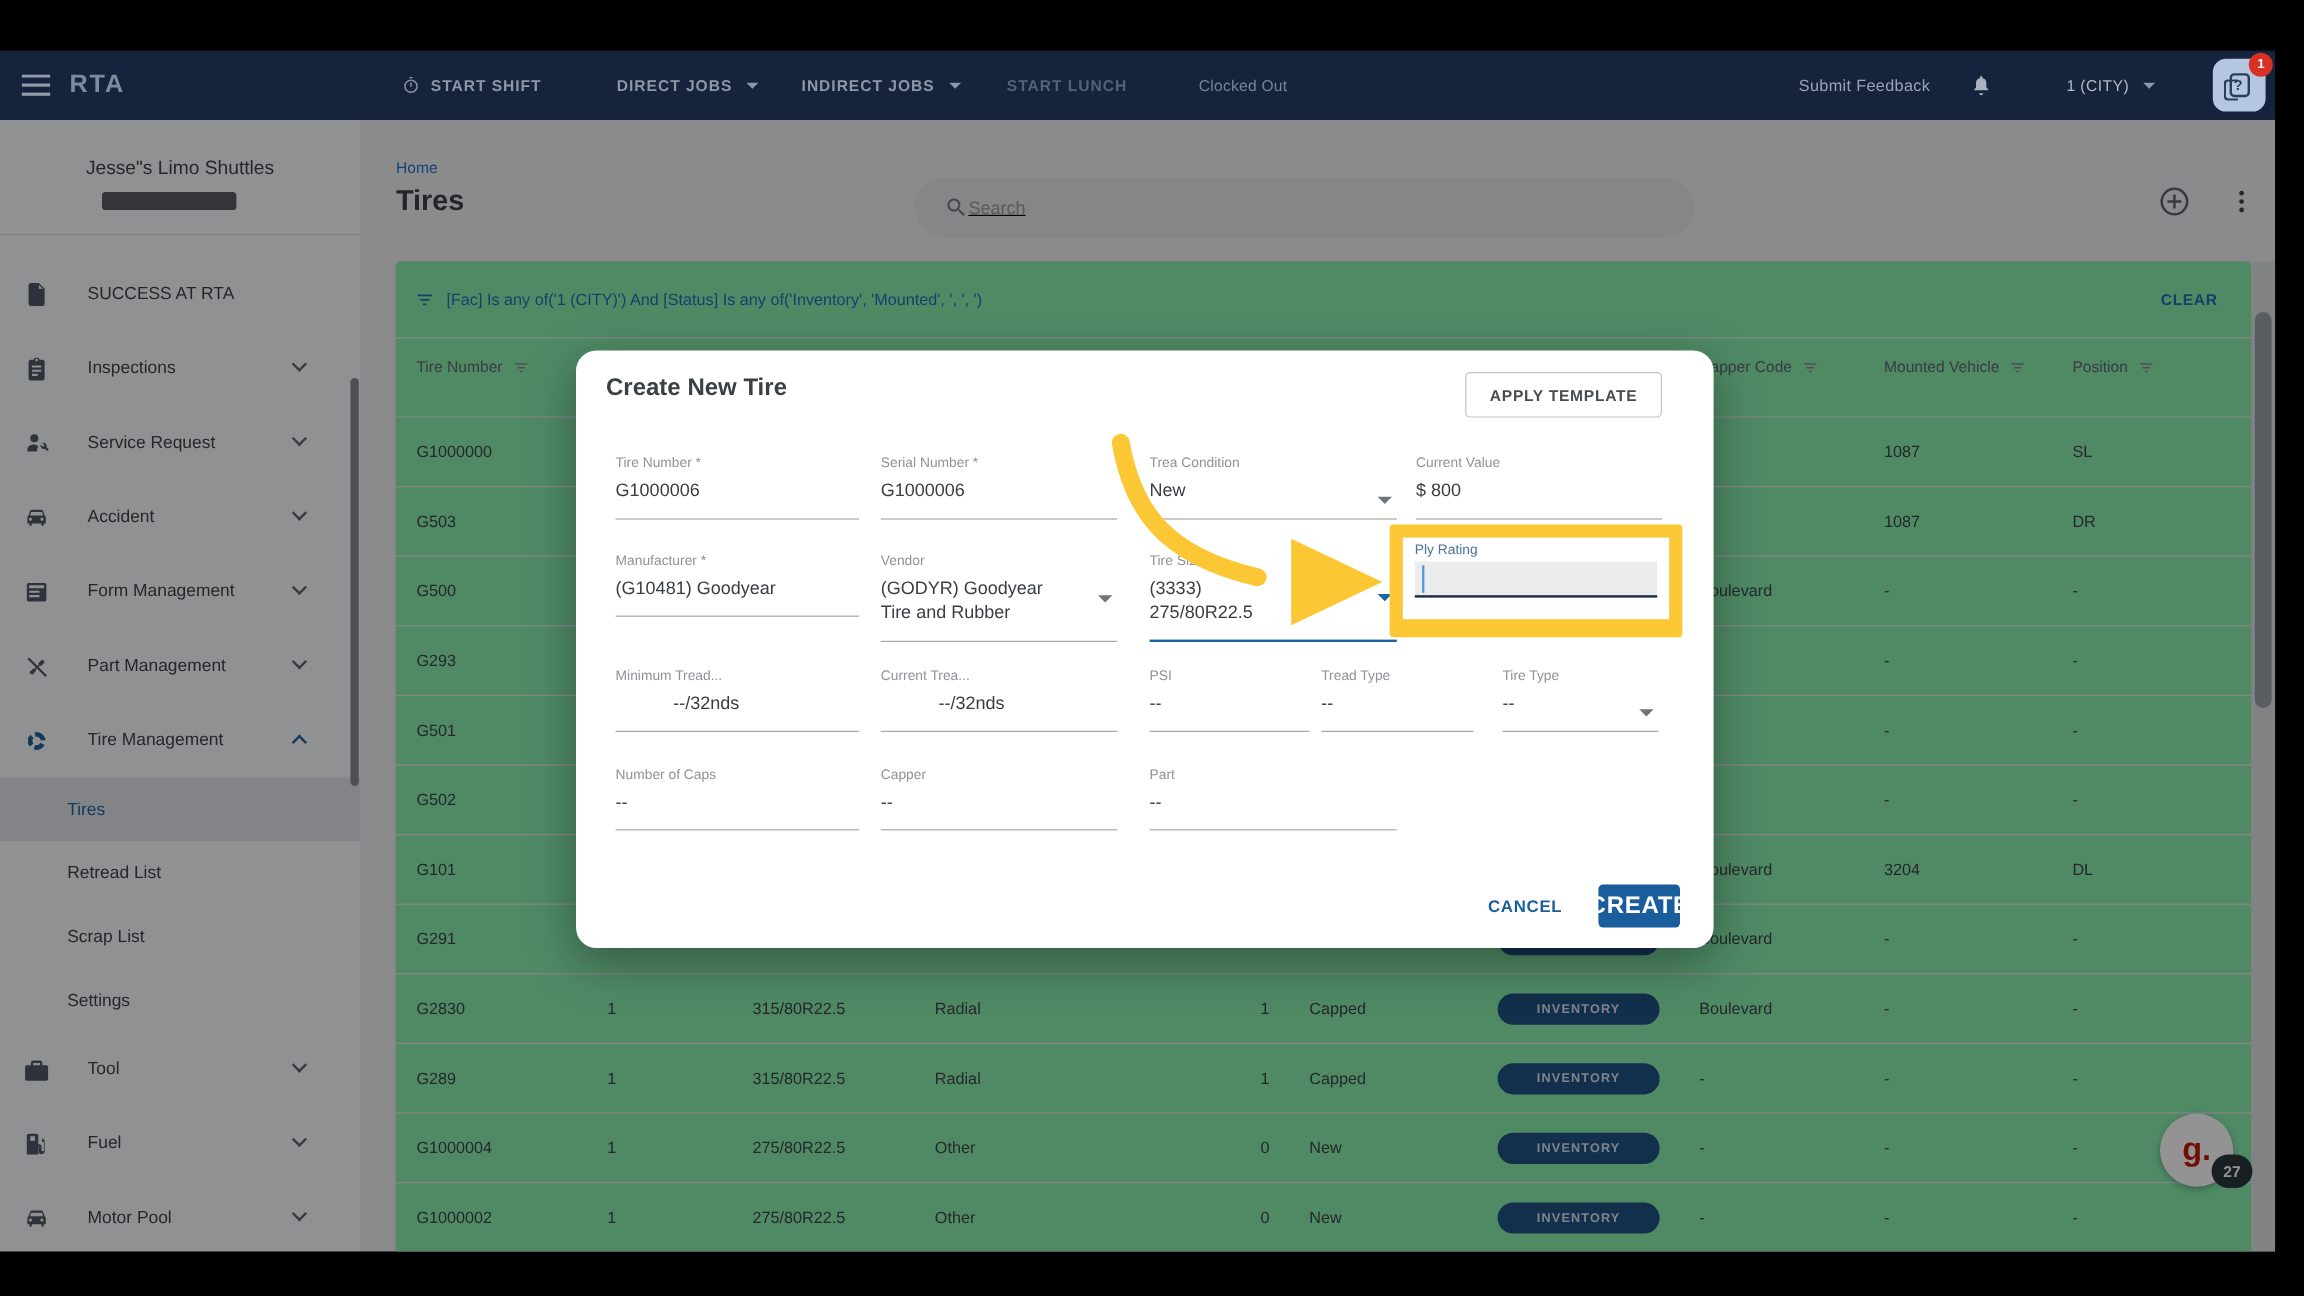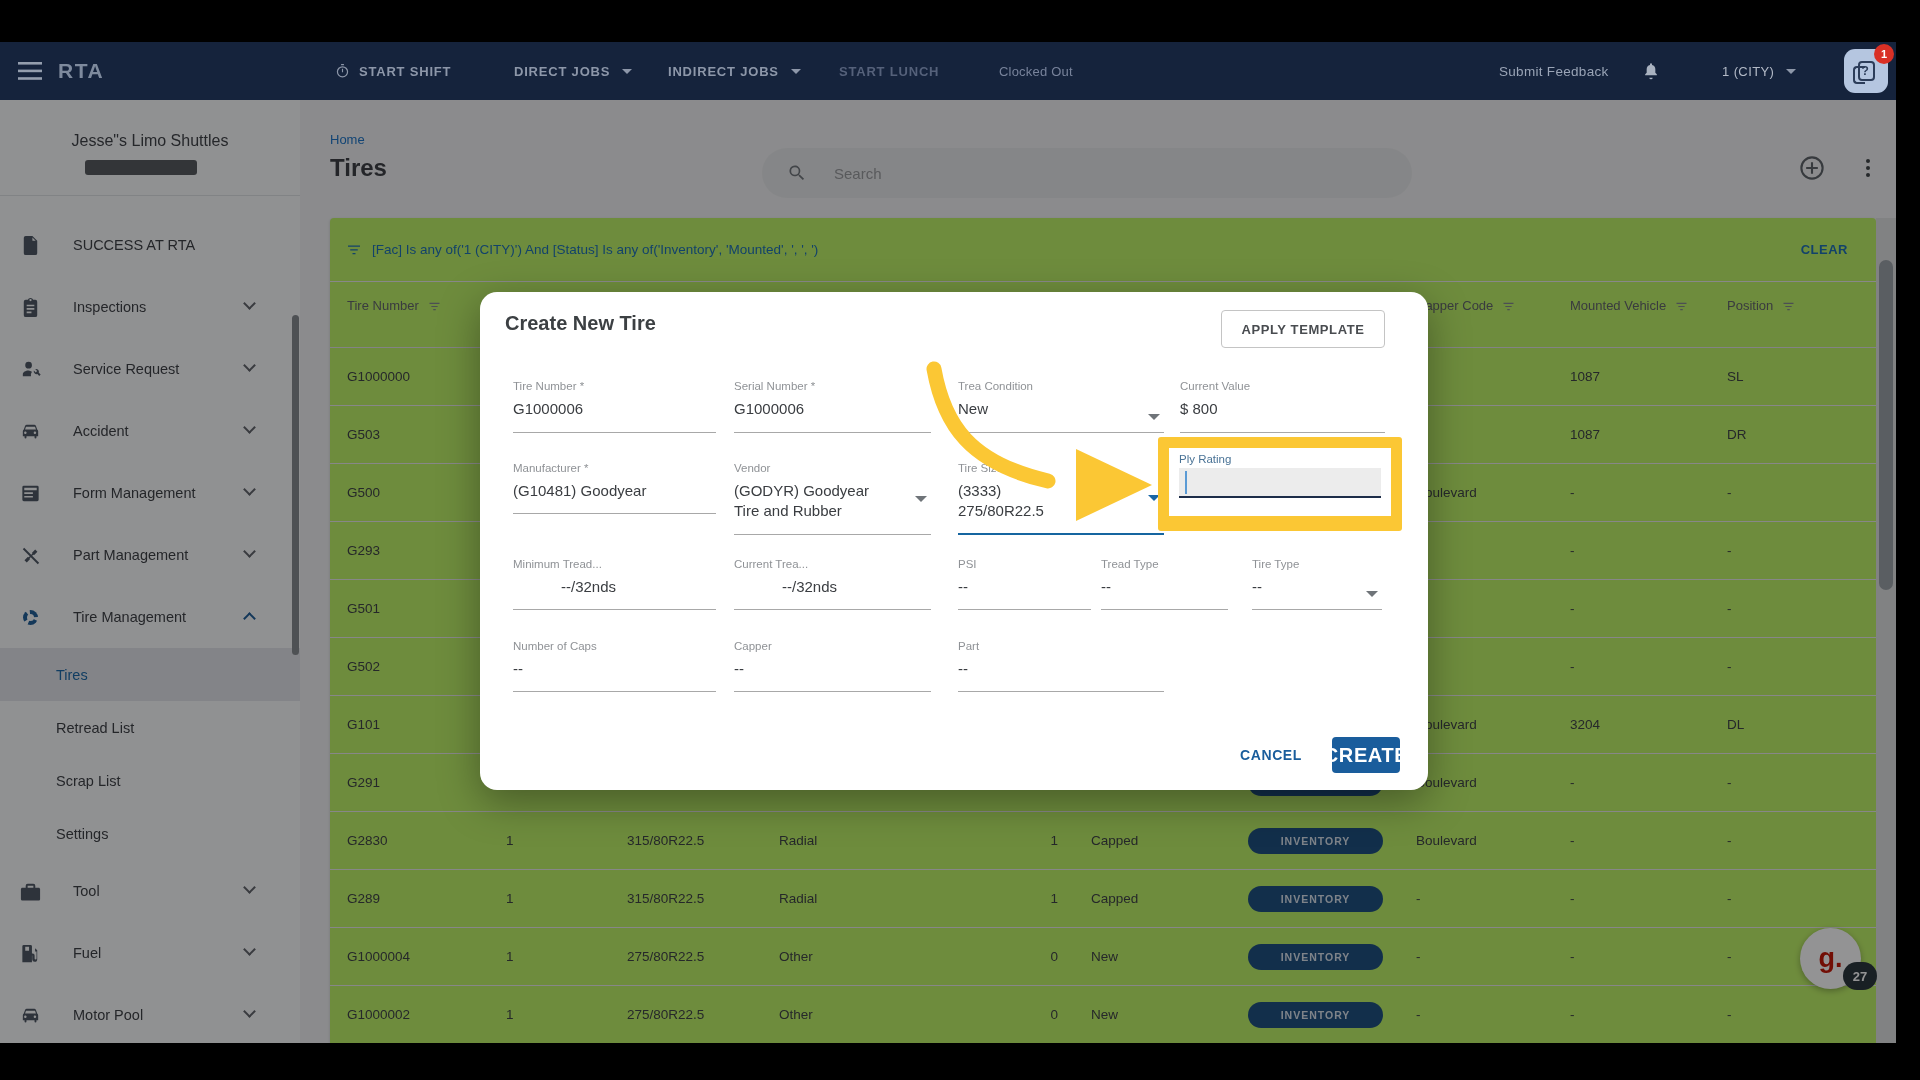--- a/index.html
+++ b/index.html
@@ -58,30 +58,30 @@
            border-bottom:2px solid #5f6368;}
   .si-chev.down{transform:rotate(45deg);top:23px;}
   .si-chev.up{transform:rotate(-135deg);top:28px;border-color:#1d5d97;}
   .side-scroll{position:absolute;left:292px;top:215px;width:7px;height:340px;background:#85898e;border-radius:4px;}
 
   
   .content{position:absolute;left:300px;top:100px;width:1596px;height:943px;background:#f0f1f2;z-index:1;}
   .breadcrumb{position:absolute;left:30px;top:32px;font-size:13px;color:#1a73c7;cursor:pointer;}
   .page-title{position:absolute;left:30px;top:54px;font-size:24px;font-weight:bold;color:#393c40;}
   .search-pill{position:absolute;left:462px;top:48px;width:650px;height:50px;border-radius:25px;
-               background:#e7e8e9;display:flex;align-items:center;padding-left:25px;gap:27px;cursor:text;}
+               background:#e7e8e9;display:flex;align-items:center;padding-left:25px;gap:0;cursor:text;text-decoration:underline;}
   .search-pill svg{width:20px;height:20px;fill:#6f7479;}
   .search-ph{font-size:15px;color:#97999c;}
   .plus-btn{position:absolute;left:1498px;top:54px;width:28px;height:28px;cursor:pointer;}
   .plus-btn svg{width:28px;height:28px;fill:#5c6166;}
   .kebab{position:absolute;left:1556px;top:56px;width:24px;height:24px;cursor:pointer;display:flex;
          flex-direction:column;align-items:center;justify-content:center;gap:3px;}
   .kebab i{width:4px;height:4px;border-radius:50%;background:#3c4043;}
 
-  .card{position:absolute;left:30px;top:118px;width:1546px;height:825px;background:#bef264;
+  .card{position:absolute;left:30px;top:118px;width:1546px;height:825px;background:#86efac;
         border-radius:4px 4px 0 0;box-shadow:0 1px 3px rgba(0,0,0,.15);}
   .filter-row{height:64px;display:flex;align-items:center;padding:0 28px 0 15px;border-bottom:1px solid #ececec;}
   .filter-row svg{width:18px;height:18px;fill:#1a6fb5;margin-right:9px;}
   .filter-text{font-size:13.5px;color:#1a6fb5;flex:1;}
   .clear-btn{font-size:13px;font-weight:bold;letter-spacing:.5px;color:#1a6fb5;cursor:pointer;}
 
   .tgrid{display:grid;grid-template-columns:160px 121px 152px 237px 60px 172px 168px 154px 157px 1fr;}
   .thead{height:66px;color:#5f6368;font-size:13px;border-bottom:1px solid #e3e3e3;}
   .thead .cell{padding-top:16px;display:flex;align-items:flex-start;gap:8px;line-height:16px;}
   .thead svg{width:15px;height:15px;fill:#80868b;margin-top:1px;flex:none;}

